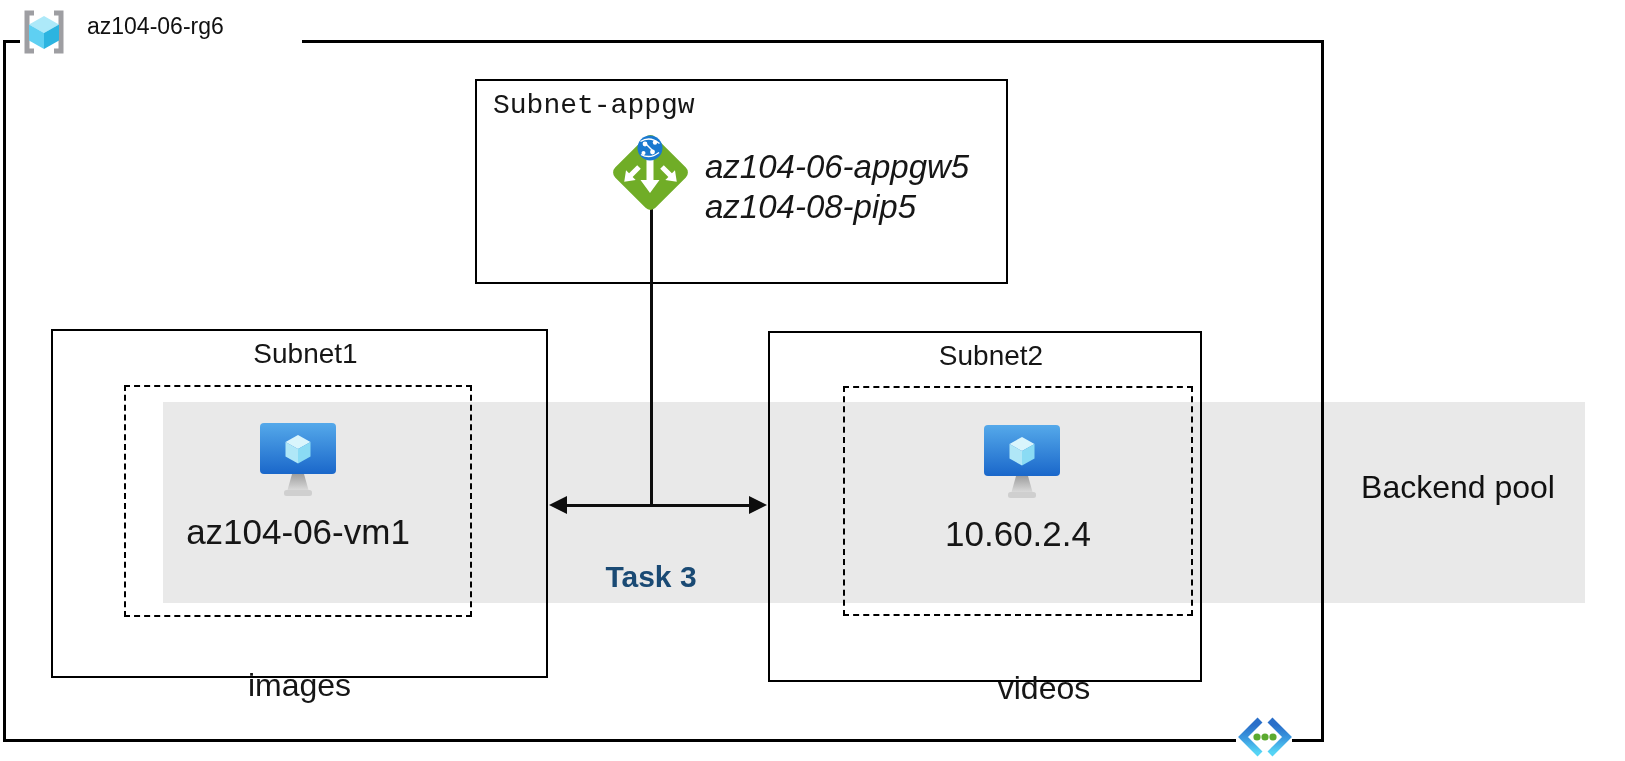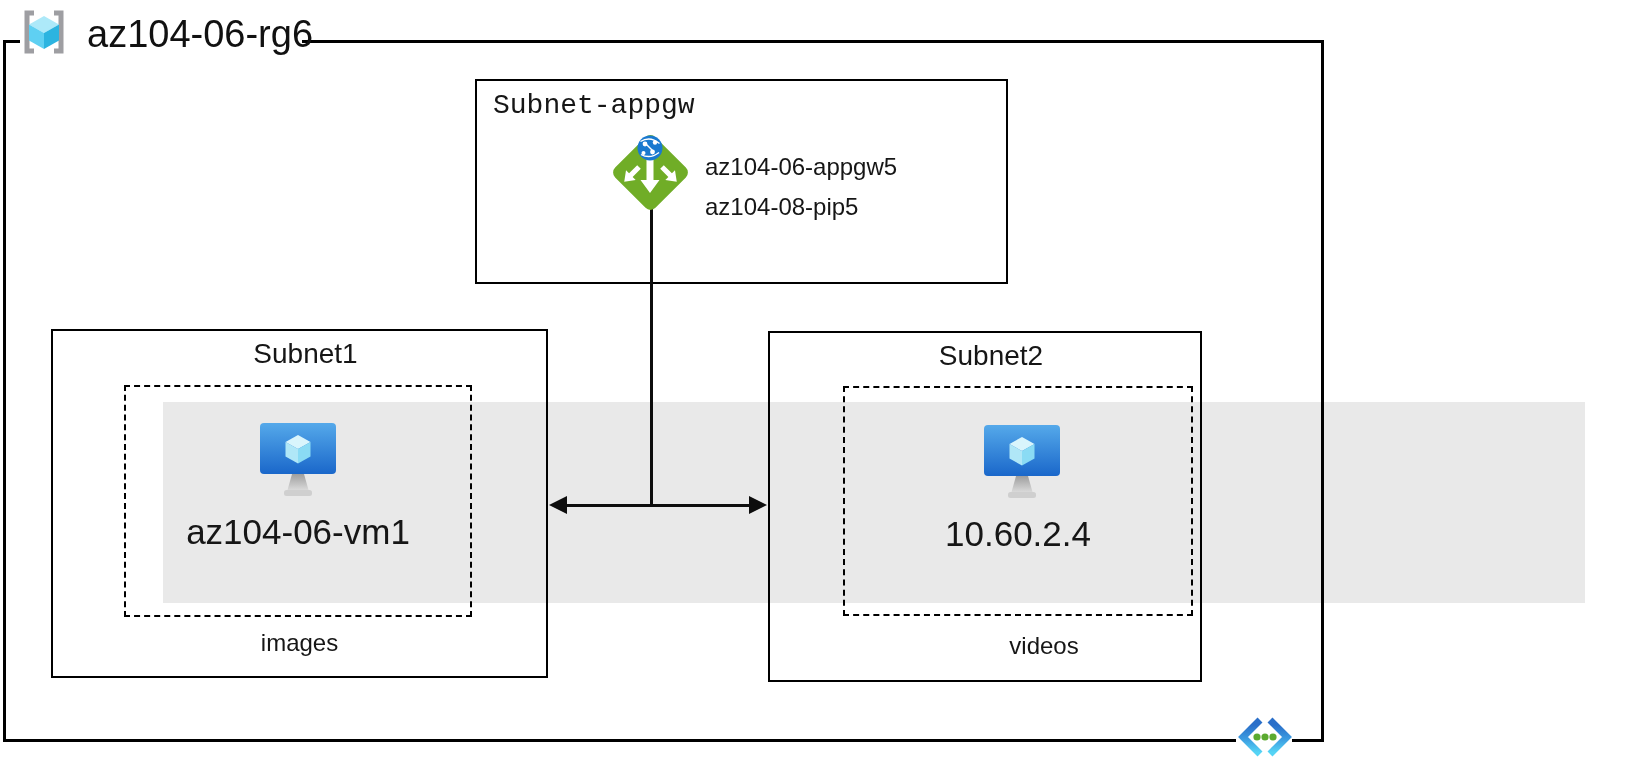--- a/index.html
+++ b/index.html
@@ -11,27 +11,27 @@
   .abs { position:absolute; }
 
   
   .band { left:163px; top:402px; width:1422px; height:201px; background:#e9e9e9; }
   .backend-label { left:1330px; top:469px; width:256px; text-align:center; font-size:32px; color:#111; }
 
   
   .outer-box { left:3px; top:40px; width:1321px; height:702px; border:3px solid #000; background:transparent; }
   .rg-border-gap { left:20px; top:36px; width:282px; height:11px; background:#fff; }
   .rg-icon { left:20px; top:8px; width:48px; height:48px; }
-  .rg-label { left:87px; top:13px; font-size:38px; color:#111; white-space:nowrap; }
+  .rg-label { left:87px; top:13px; font-size:23px; color:#111; white-space:nowrap; }
 
   
   .appgw-box { left:475px; top:79px; width:533px; height:205px; border:2.5px solid #000; background:transparent;font-family:Liberation Mono, monospace; }
   .appgw-title { left:16px; top:9px; font-size:28px; white-space:nowrap; }
   .appgw-icon { left:608px; top:128px; width:84px; height:88px; }
-  .appgw-lines { left:705px; top:147px; font-size:24px; line-height:40px; white-space:nowrap; }
+  .appgw-lines { left:705px; top:147px; font-size:33px; line-height:40px; white-space:nowrap;font-style:italic; }
 
   
   .vline { left:650px; top:202px; width:3px; height:304px; background:#0d0d0d; }
   .hline { left:562px; top:504px; width:192px; height:3px; background:#0d0d0d; }
   .arrowhead { width:0; height:0; border-top:9px solid transparent; border-bottom:9px solid transparent; }
   .arrowhead.left  { left:549px; top:496px; border-right:18px solid #0d0d0d; }
   .arrowhead.right { left:749px; top:496px; border-left:18px solid #0d0d0d; }
   .task-label { left:566px; top:560px; width:170px; text-align:center; font-size:30px; font-weight:bold; color:#1a4a74; }
 
   
@@ -41,34 +41,35 @@
   .subnet-title { left:0; top:7px; width:100%; text-align:center; font-size:28px;padding-left:12px; }
   .dashed-box { border:2.5px dashed #000; background:transparent; }
   .dashed1 { left:124px; top:385px; width:348px; height:232px; }
   .dashed2 { left:843px; top:386px; width:350px; height:230px; }
   .vm-icon { width:80px; height:76px; }
   .vm1-icon { left:258px; top:422px; }
   .vm2-icon { left:982px; top:424px; }
   .vm-text { text-align:center; font-size:35px; line-height:35px; }
   .vm1-text { left:124px; top:514px; width:348px; }
   .vm2-text { left:843px; top:516px; width:350px; }
-  .caption { text-align:center; font-size:24px; }
+  .caption { text-align:center; font-size:32px;margin-top:38px; }
   .caption1 { left:51px; top:629px; width:497px; }
   .caption2 { left:768px; top:632px; width:552px; }
 
   
   .vnet-backdrop { left:1236px; top:718px; width:56px; height:38px; background:#fff; }
   .vnet-icon { left:1237px; top:715px; width:56px; height:44px; }
 </style>
 </head>
 <body>
 
 <div class="canvas">
 
   <div class="abs band"></div>
+  <div class="abs backend-label">Backend pool</div>
 
   <div class="abs outer-box"></div>
   <div class="abs rg-border-gap"></div>
 
   <svg class="abs rg-icon" viewBox="0 0 48 48">
     <path d="M14 5 H7 V43 H14" fill="none" stroke="#9e9ea2" stroke-width="5"></path>
     <path d="M34 5 H41 V43 H34" fill="none" stroke="#9e9ea2" stroke-width="5"></path>
     <polygon points="24,8 39,16.5 24,25 9,16.5" fill="#ade9f9"></polygon>
     <polygon points="9,16.5 24,25 24,41 9,32.5" fill="#5fd0f2"></polygon>
     <polygon points="39,16.5 24,25 24,41 39,32.5" fill="#2cb4e0"></polygon>
@@ -102,20 +103,21 @@
       <path d="M32.5 13.5 Q42 7.5 51.5 15.5"></path>
       <path d="M33 26.5 Q42 31.5 51 24.5"></path>
       <path d="M38 16 L46 24"></path>
     </g>
   </svg>
   <div class="abs appgw-lines">
     <div>az104-06-appgw5</div>
     <div>az104-08-pip5</div>
   </div>
 
+  <div class="abs task-label">Task 3</div>
 
   <div class="abs subnet-box subnet1">
     <div class="abs subnet-title">Subnet1</div>
   </div>
   <div class="abs dashed-box dashed1"></div>
   <svg class="abs vm-icon vm1-icon" viewBox="0 0 80 76">
     <defs>
       <linearGradient id="vmgrad1" x1="0" y1="0" x2="0" y2="1">
         <stop offset="0" stop-color="#55a9ea"></stop>
           <stop offset="1" stop-color="#1a67ca"></stop>

